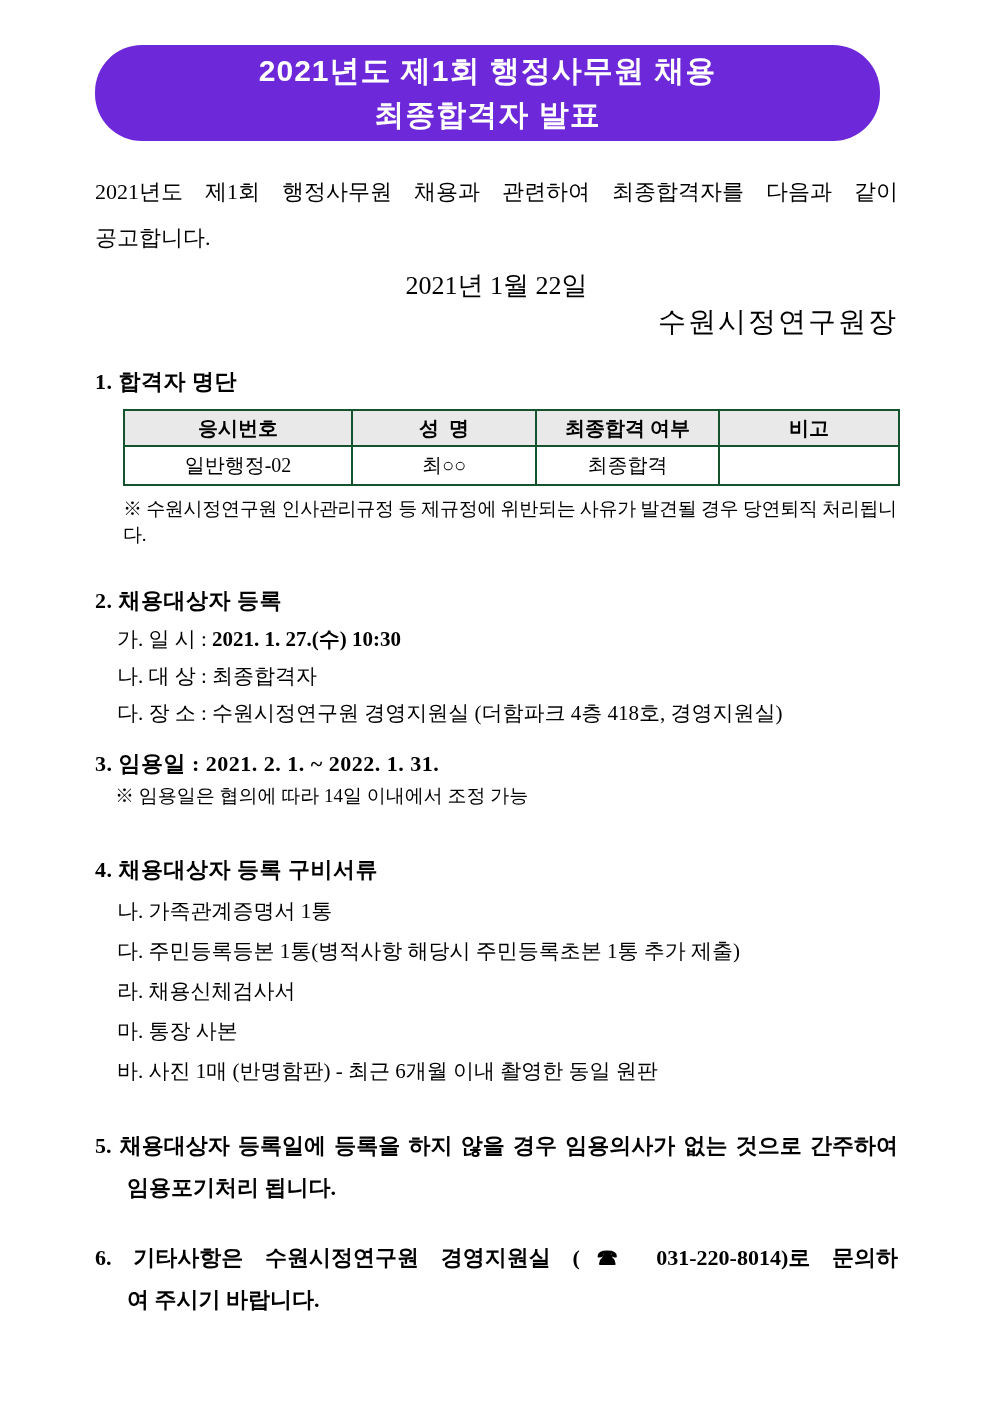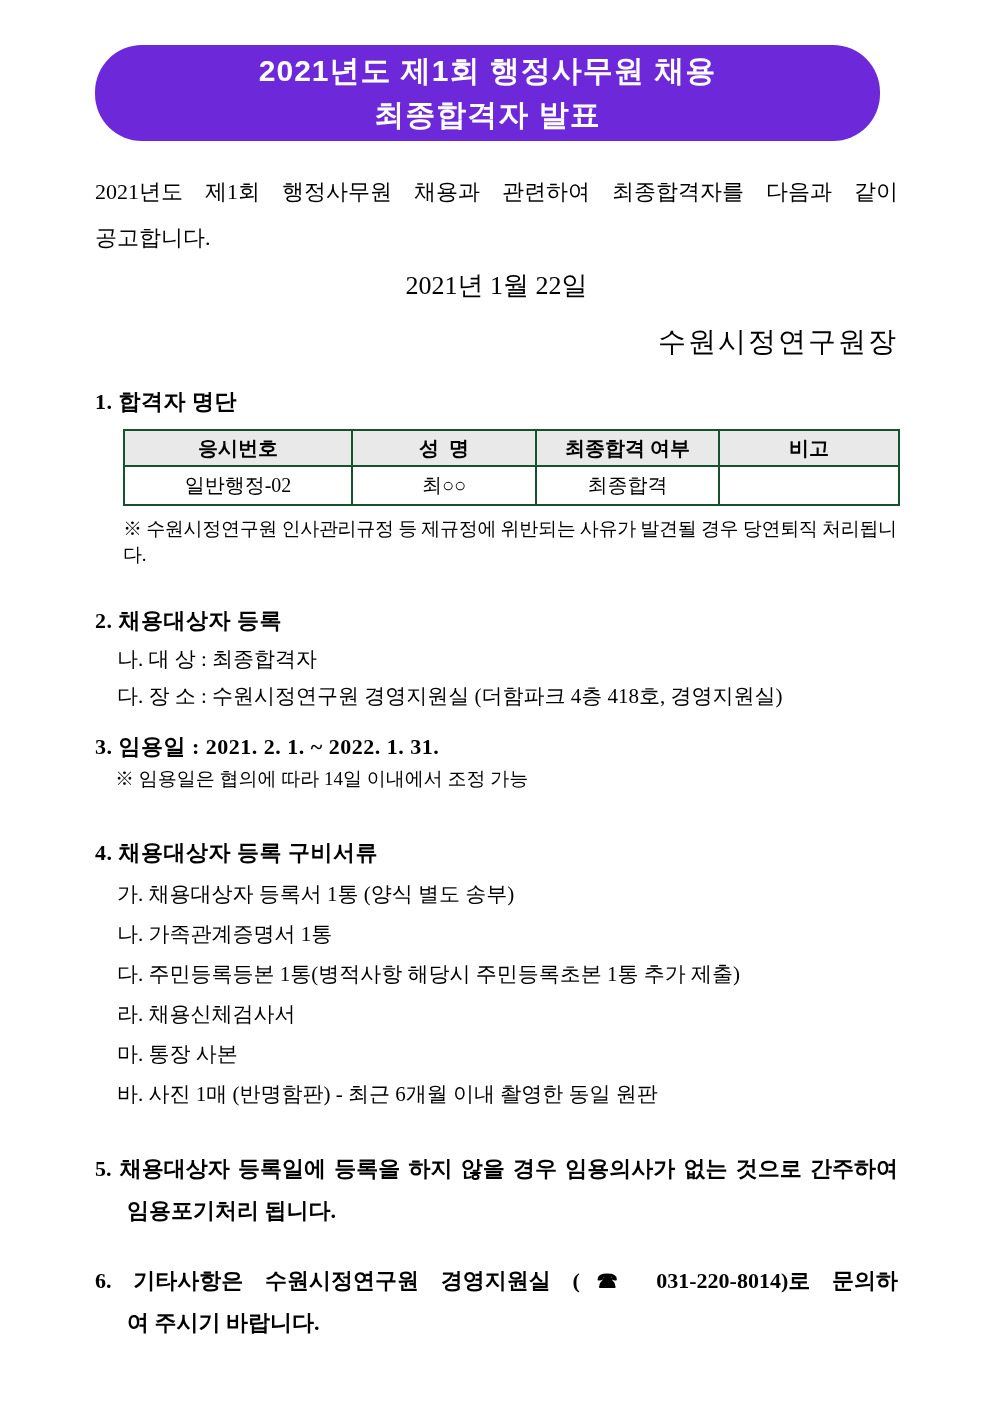--- a/index.html
+++ b/index.html
@@ -52,21 +52,21 @@
     margin: 16px 0 0 0;
     font-size: 22px;
     line-height: 30px;
   }
   .date-line {
     margin: 15px 0 0 0;
     font-size: 26px;
     text-align: center;
   }
   .signer-line {
-    margin: 20px 0 0 0;
+    margin: 0 0 0 0;
     font-size: 28px;
     text-align: right;
     letter-spacing: 2px;
   }
   
   .sec-h {
     font-size: 22px;
     font-weight: bold;
     margin: 0;
     letter-spacing: 0.5px;
@@ -179,31 +179,33 @@
         <td>최종합격</td>
         <td></td>
       </tr>
     </tbody>
   </table>
 
   <p class="table-note">※ 수원시정연구원 인사관리규정 등 제규정에 위반되는 사유가 발견될 경우 당연퇴직 처리됩니다.</p>
 
   <h2 class="sec-h h2">2. 채용대상자 등록</h2>
   <div class="item">
+    <span>가. 일 시 : </span><span class="val-bold">2021. 1. 27.(수) 10:30</span>
+  </div>
+  <div class="item">
     <span>나. 대 상 : </span><span>최종합격자</span>
   </div>
   <div class="item">
     <span>다. 장 소 : </span><span>수원시정연구원 경영지원실 (더함파크 4층 418호, 경영지원실)</span>
   </div>
 
   <h2 class="sec-h h3">3. 임용일 : 2021. 2. 1. ~ 2022. 1. 31.</h2>
   <p class="sub-note">※ 임용일은 협의에 따라 14일 이내에서 조정 가능</p>
 
   <h2 class="sec-h h4">4. 채용대상자 등록 구비서류</h2>
-  <div class="s4-item">가. 채용대상자 등록서 1통 (양식 별도 송부)</div>
   <div class="s4-item">나. 가족관계증명서 1통</div>
   <div class="s4-item">다. 주민등록등본 1통(병적사항 해당시 주민등록초본 1통 추가 제출)</div>
   <div class="s4-item">라. 채용신체검사서</div>
   <div class="s4-item">마. 통장 사본</div>
   <div class="s4-item">바. 사진 1매 (반명함판) - 최근 6개월 이내 촬영한 동일 원판</div>
 
   <p class="bold-par-l1">5. 채용대상자 등록일에 등록을 하지 않을 경우 임용의사가 없는 것으로 간주하여</p>
   <p class="bold-par-l2">임용포기처리 됩니다.</p>
 
   <p class="bold-par-l1 par6-l1">6. 기타사항은 수원시정연구원 경영지원실 (☎ 031-220-8014)로 문의하</p>

